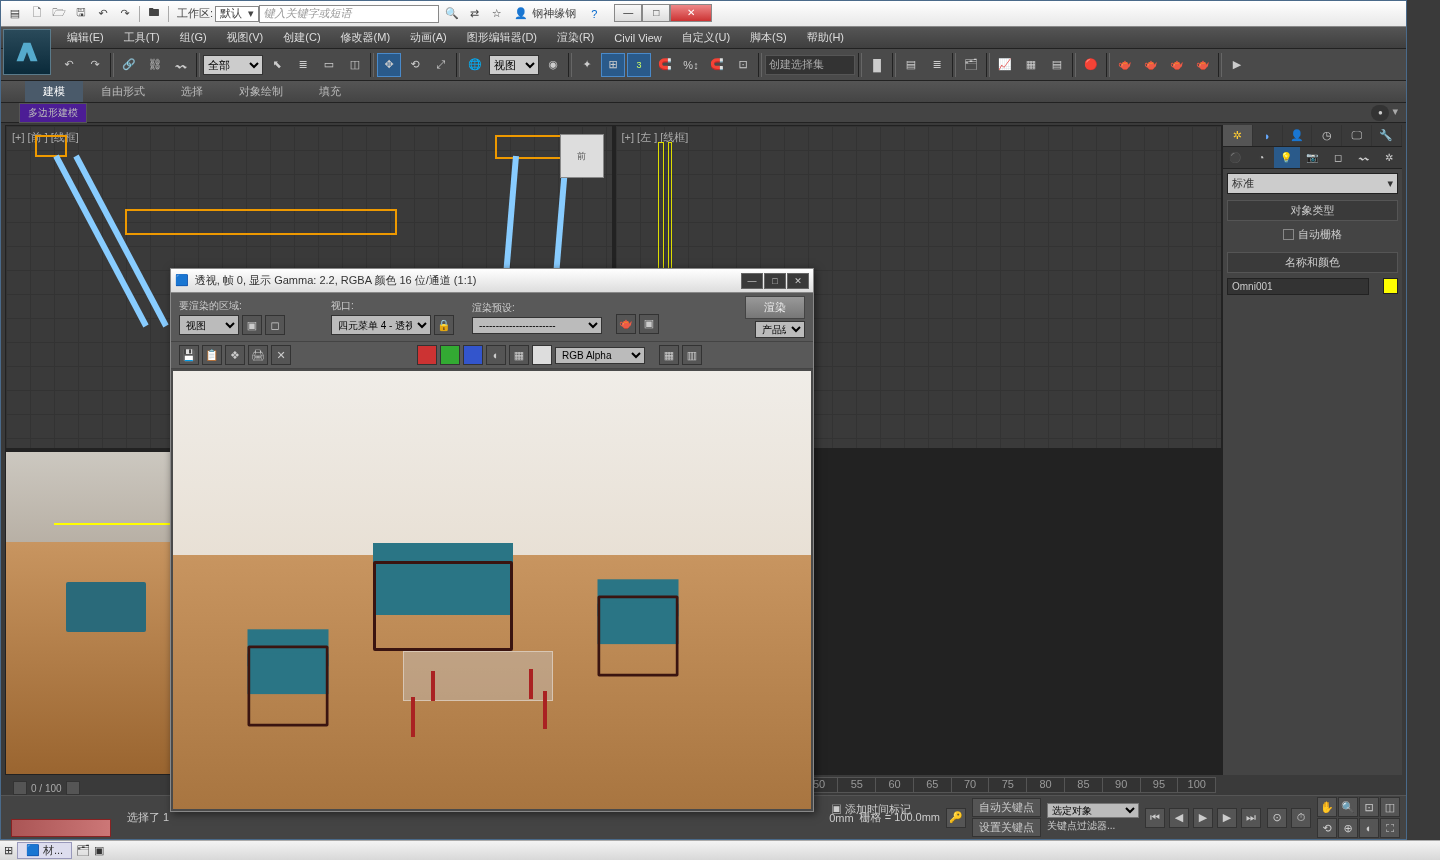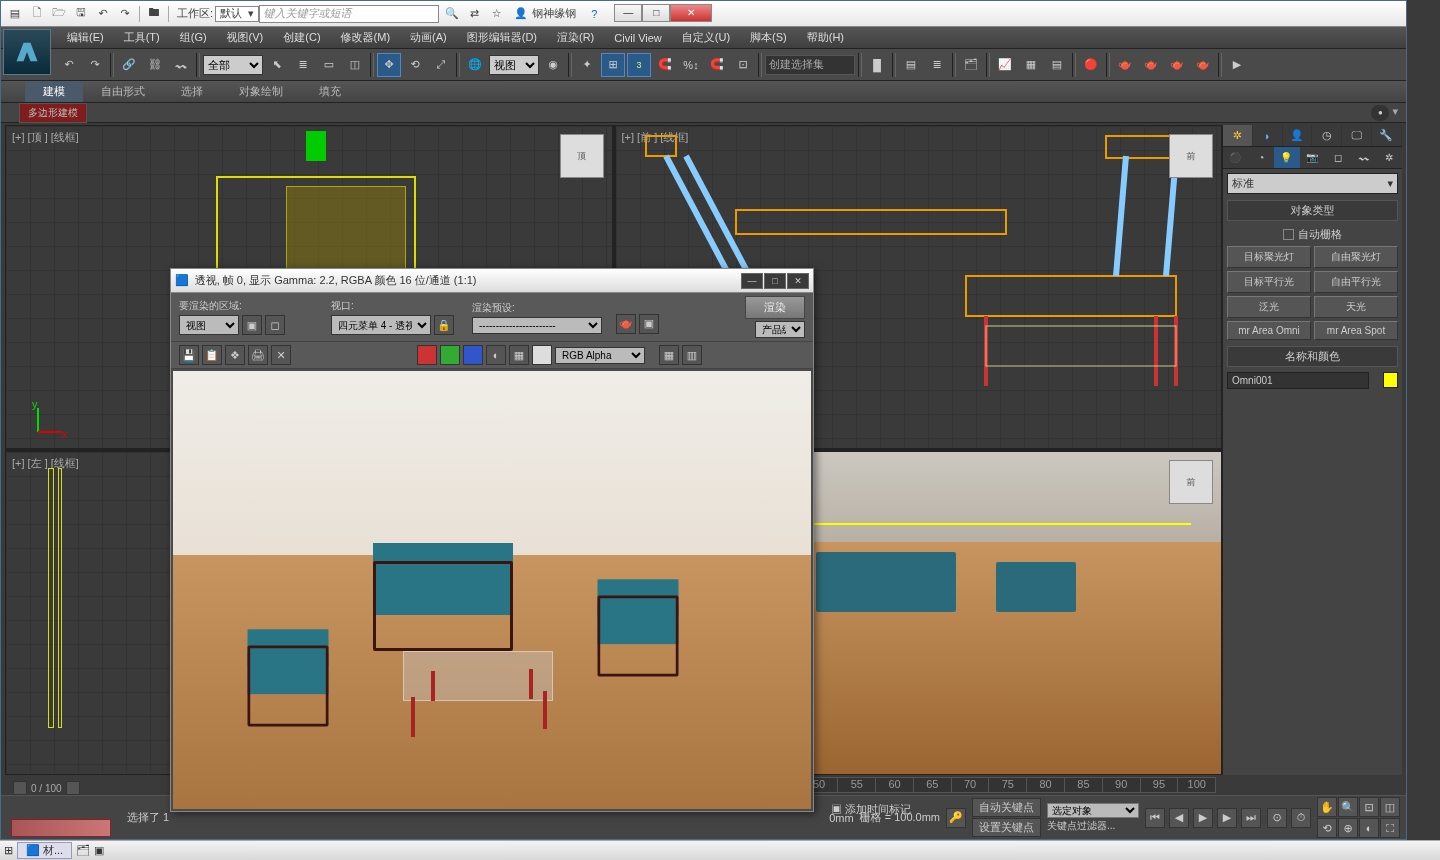--- a/index.html
+++ b/index.html
@@ -25,21 +25,21 @@
 .toolbar{height:32px;background:#4a4a4a;border-bottom:1px solid #222;display:flex;align-items:center;padding-left:56px;gap:2px;overflow:hidden}
 .toolbar .tbtn{width:24px;height:24px;display:flex;align-items:center;justify-content:center;color:#ccc;border:1px solid transparent}
 .toolbar .tbtn.active{background:#2a5a8a;border:1px solid #4a8aca}
 .toolbar .tsep{width:4px;height:24px;border-left:1px solid #222;border-right:1px solid #666;margin:0 1px}
 .toolbar select{background:#ccc;border:1px solid #333;height:20px;font-size:11px}
 .toolbar input{background:#333;border:1px solid #555;color:#aaa;height:20px;font-size:11px;padding:0 3px}
 .ribbon{height:22px;background:linear-gradient(#555,#444);border-bottom:1px solid #222;display:flex;align-items:center;padding-left:24px;gap:0}
 .ribbon span{padding:3px 18px;color:#bbb}
 .ribbon span.active{background:#4a5a6a;color:#fff}
 .ribbon2{height:20px;background:#444;border-bottom:1px solid #222;display:flex;align-items:center;padding-left:18px}
-.ribbon2 span{padding:2px 8px;background:#7f1d1d;border:1px solid #555;color:#bbb;font-size:10px}
+.ribbon2 span{padding:2px 8px;background:#4c1d95;border:1px solid #555;color:#bbb;font-size:10px}
 .workspace{position:absolute;top:124px;left:4px;right:4px;bottom:64px;display:flex}
 .viewports{flex:1;display:grid;grid-template-columns:1fr 1fr;grid-template-rows:1fr 1fr;gap:2px;background:#222;position:relative}
 .viewport{background:#3a3a3a;background-image:linear-gradient(#333 1px,transparent 1px),linear-gradient(90deg,#333 1px,transparent 1px);background-size:24px 24px;position:relative;overflow:hidden;border:1px solid #222}
 .vp-label{position:absolute;top:4px;left:6px;color:#aaa;font-size:11px}
 .vp-persp{background:linear-gradient(#666,#888)}
 .viewcube{position:absolute;top:8px;right:8px;width:44px;height:44px;background:#ddd;border:1px solid #888;display:flex;align-items:center;justify-content:center;font-size:9px;color:#555}
 .sofa{position:absolute;background:#2a6a7a;border-radius:2px}
 .cmdpanel{width:180px;background:#444;border-left:1px solid #222;display:flex;flex-direction:column}
 .cmd-tabs{display:flex;height:22px;border-bottom:1px solid #222}
 .cmd-tabs div{flex:1;display:flex;align-items:center;justify-content:center;border-right:1px solid #333;background:#3a3a3a}
@@ -208,33 +208,20 @@
     <div style="flex:1"></div>
     <div style="display:flex;gap:3px;padding-right:8px">
       <div class="tbtn" style="width:18px;height:16px;background:#333;border-radius:8px;display:flex;align-items:center;justify-content:center;font-size:8px">●</div>
       <div style="color:#aaa">▾</div>
     </div>
   </div>
 
   <div class="workspace">
     <div class="viewports">
       <div class="viewport">
-        <div class="vp-label">[+] [顶 ] [线框]</div>
-        <div style="position:absolute;left:210px;top:50px;width:200px;height:200px;border:2px solid #dd0"></div>
-        <div style="position:absolute;left:280px;top:60px;width:120px;height:160px;background:rgba(160,140,0,0.4);border:1px solid #aa0"></div>
-        <div style="position:absolute;left:300px;top:5px;width:20px;height:30px;background:#0c0"></div>
-        <div class="viewcube">顶</div>
-        <svg class="axis-gizmo" viewBox="0 0 40 40">
-            <line x1="8" y1="32" x2="8" y2="8" stroke="#0d0" stroke-width="2"></line>
-            <line x1="8" y1="32" x2="32" y2="32" stroke="#d00" stroke-width="2"></line>
-            <text x="2" y="8" fill="#0d0" font-size="8">y</text>
-            <text x="32" y="38" fill="#d00" font-size="8">x</text>
-          </svg>
-      </div>
-      <div class="viewport">
         <div class="vp-label">[+] [前 ] [线框]</div>
         <svg width="100%" height="100%" style="position:absolute">
           <rect x="120" y="84" width="270" height="24" fill="none" stroke="#e90" stroke-width="2"></rect>
           <rect x="350" y="150" width="210" height="40" fill="none" stroke="#e90" stroke-width="2"></rect>
           <rect x="490" y="10" width="100" height="22" fill="none" stroke="#e90" stroke-width="2"></rect>
           <rect x="30" y="10" width="30" height="20" fill="none" stroke="#e90" stroke-width="2"></rect>
           <line x1="50" y1="30" x2="140" y2="200" stroke="#8cf" stroke-width="6"></line>
           <line x1="70" y1="30" x2="160" y2="200" stroke="#8cf" stroke-width="6"></line>
           <line x1="510" y1="30" x2="500" y2="150" stroke="#8cf" stroke-width="6"></line>
           <line x1="560" y1="30" x2="550" y2="150" stroke="#8cf" stroke-width="6"></line>
@@ -279,30 +266,20 @@
         <div>✲</div>
       </div>
       <div class="cmd-combo">
           <span>标准</span>
           <span>▾</span>
         </div>
       <div class="cmd-rollhead">对象类型</div>
       <div class="cmd-check">
           <span style="width:11px;height:11px;border:1px solid #888;display:inline-block"></span>
           <span>自动栅格</span>
-        </div>
-      <div class="cmd-grid" id="lightgrid">
-          <button>目标聚光灯</button>
-          <button>自由聚光灯</button>
-          <button>目标平行光</button>
-          <button>自由平行光</button>
-          <button>泛光</button>
-          <button>天光</button>
-          <button>mr Area Omni</button>
-          <button>mr Area Spot</button>
         </div>
       <div class="cmd-rollhead" style="margin-top:6px">名称和颜色</div>
       <div class="cmd-name">
         <input value="Omni001" style="">
         <div class="swatch"></div>
       </div>
     </div>
   </div>
 
   <div class="ruler" id="ruler">

